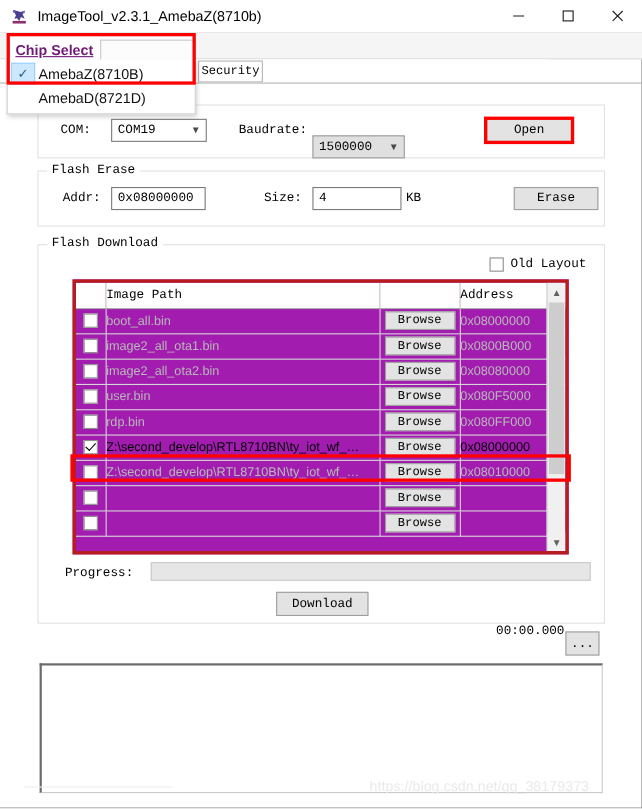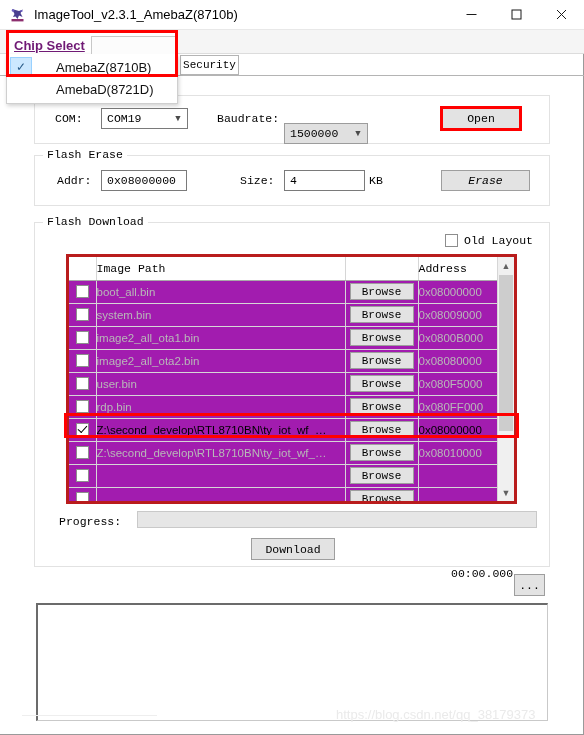--- a/index.html
+++ b/index.html
@@ -124,21 +124,21 @@
     display: flex; align-items: center; justify-content: center;
     flex: 0 0 auto;
   }
   .chip-check-box.checked {
     background: #cce8ff;
     border: 1px solid #99d1ff;
   }
   .chip-check-box .tick {
     color: #2b5d8a; font-size: 12px; line-height: 12px;
   }
-  .chip-item-label { margin-left: 24px; }
+  .chip-item-label { margin-left: 3px; }
   .chip-redbox {
     position: absolute; top: 30px; left: 6px;
     width: 172px; height: 47px;
     border: 3px solid #ff0000;
     pointer-events: none;
     z-index: 50;
   }
 
   
   .group {
@@ -409,21 +409,21 @@
     <span class="legend">Flash Erase</span>
     <span class="lbl" style="left:22px; top:18px;">Addr:</span>
     <div class="tinput" style="left:66px; top:14px; width:86px;">
       <span>0x08000000</span>
     </div>
     <span class="lbl" style="left:205px; top:18px;">Size:</span>
     <div class="tinput" style="left:249px; top:14px; width:81px;">
       <span>4</span>
     </div>
     <span class="lbl" style="left:334px; top:18px;">KB</span>
-    <div class="btn" style="left:406px; top:14px; width:89px; height:21px;font-style:italic;">
+    <div class="btn" style="left:432px; top:14px; width:77px; height:21px;">
       <span>Erase</span>
     </div>
   </div>
 
   <div class="group" style="left:34px; top:222px; width:516px; height:345px;">
     <span class="legend">Flash Download</span>
 
     <div class="cbrow" style="left:410px; top:11px;">
       <span class="cbox"></span>
       <span class="cblabel">Old Layout</span>
@@ -454,29 +454,20 @@
               </td>
               <td class="cell-path">boot_all.bin</td>
               <td class="cell-br"><span class="browse-btn">Browse</span></td>
               <td class="cell-addr">0x08000000</td>
               <td style="border-right: none;"></td>
             </tr>
             <tr>
               <td class="cell-chk">
                 <span class="cbox"></span>
               </td>
-              <td class="cell-path">system.bin</td>
-              <td class="cell-br"><span class="browse-btn">Browse</span></td>
-              <td class="cell-addr">0x08009000</td>
-              <td style="border-right: none;"></td>
-            </tr>
-            <tr>
-              <td class="cell-chk">
-                <span class="cbox"></span>
-              </td>
               <td class="cell-path">image2_all_ota1.bin</td>
               <td class="cell-br"><span class="browse-btn">Browse</span></td>
               <td class="cell-addr">0x0800B000</td>
               <td style="border-right: none;"></td>
             </tr>
             <tr>
               <td class="cell-chk">
                 <span class="cbox"></span>
               </td>
               <td class="cell-path">image2_all_ota2.bin</td>

